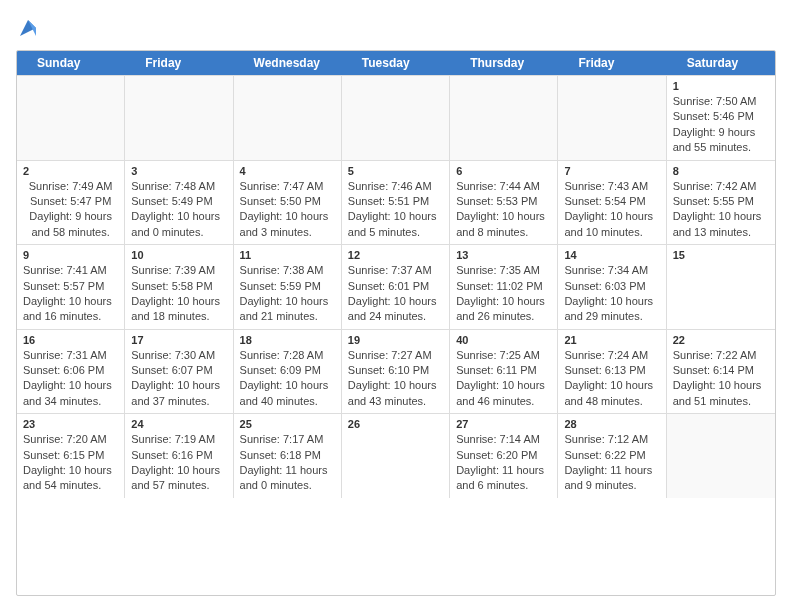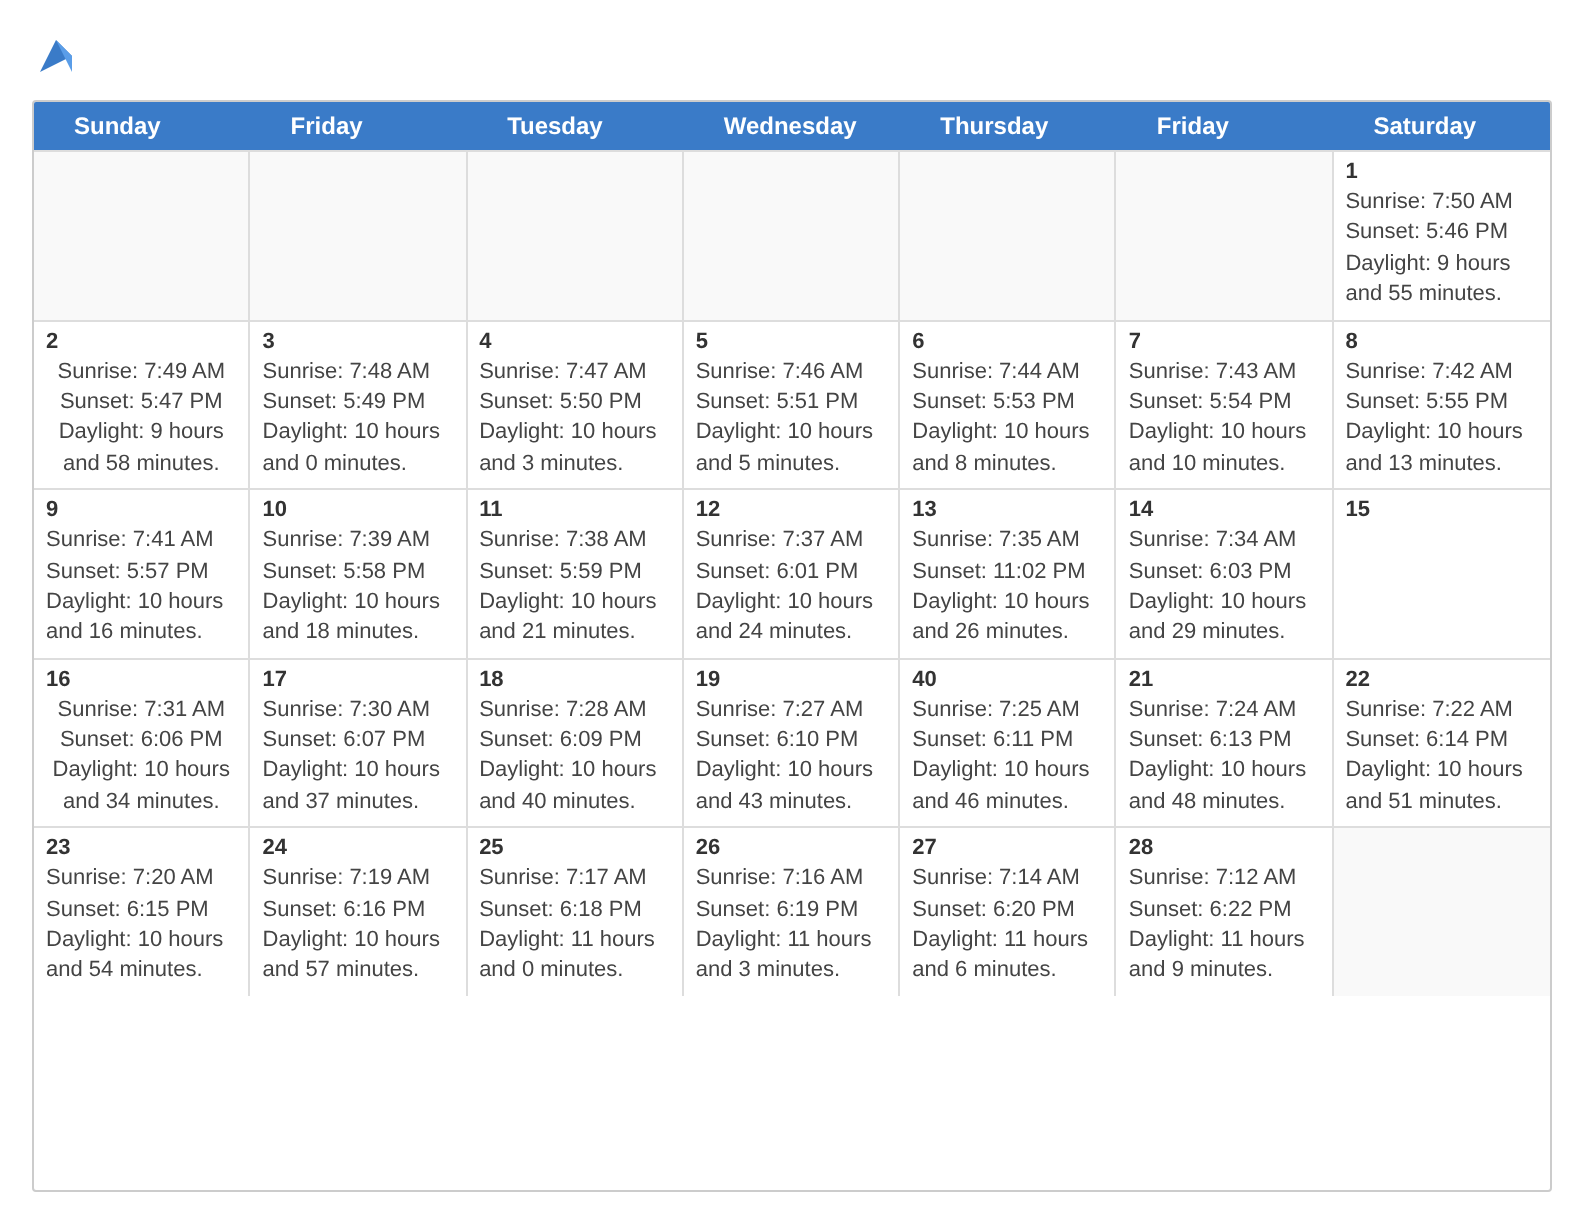--- a/index.html
+++ b/index.html
@@ -132,22 +132,22 @@
     <div class="title-area">
       <div class="month-title"></div>
       <div class="location"></div>
     </div>
   </div>
 
   <div class="calendar">
     <div class="cal-header">
     <div class="cal-header-cell">Sunday</div>
         <div class="cal-header-cell">Friday</div>
+        <div class="cal-header-cell">Wednesday</div>
         <div class="cal-header-cell">Tuesday</div>
-        <div class="cal-header-cell">Wednesday</div>
         <div class="cal-header-cell">Thursday</div>
         <div class="cal-header-cell">Friday</div>
         <div class="cal-header-cell">Saturday</div>
       </div>
     <div class="cal-body">
     <div class="cal-row">
           <div class="cal-cell empty"></div>
           <div class="cal-cell empty"></div>
           <div class="cal-cell empty"></div>
           <div class="cal-cell empty"></div>
@@ -241,21 +241,21 @@
 Sunset: 6:03 PM
 Daylight: 10 hours and 29 minutes.</div>
           </div>
           <div class="cal-cell">
             <div class="day-num">15</div>
           </div>
         </div>
         <div class="cal-row">
           <div class="cal-cell">
             <div class="day-num">16</div>
-            <div class="cell-text" style="white-space: pre-line; text-align: center;">Sunrise: 7:31 AM
+            <div class="cell-text" style="white-space: pre-line;">Sunrise: 7:31 AM
 Sunset: 6:06 PM
 Daylight: 10 hours and 34 minutes.</div>
           </div>
           <div class="cal-cell">
             <div class="day-num">17</div>
             <div class="cell-text" style="white-space: pre-line;">Sunrise: 7:30 AM
 Sunset: 6:07 PM
 Daylight: 10 hours and 37 minutes.</div>
           </div>
           <div class="cal-cell">
@@ -303,23 +303,20 @@
 Daylight: 10 hours and 57 minutes.</div>
           </div>
           <div class="cal-cell">
             <div class="day-num">25</div>
             <div class="cell-text" style="white-space: pre-line;">Sunrise: 7:17 AM
 Sunset: 6:18 PM
 Daylight: 11 hours and 0 minutes.</div>
           </div>
           <div class="cal-cell">
             <div class="day-num">26</div>
-            <div class="cell-text" style="white-space: pre-line;">Sunrise: 7:16 AM
-Sunset: 6:19 PM
-Daylight: 11 hours and 3 minutes.</div>
           </div>
           <div class="cal-cell">
             <div class="day-num">27</div>
             <div class="cell-text" style="white-space: pre-line;">Sunrise: 7:14 AM
 Sunset: 6:20 PM
 Daylight: 11 hours and 6 minutes.</div>
           </div>
           <div class="cal-cell">
             <div class="day-num">28</div>
             <div class="cell-text" style="white-space: pre-line;">Sunrise: 7:12 AM

